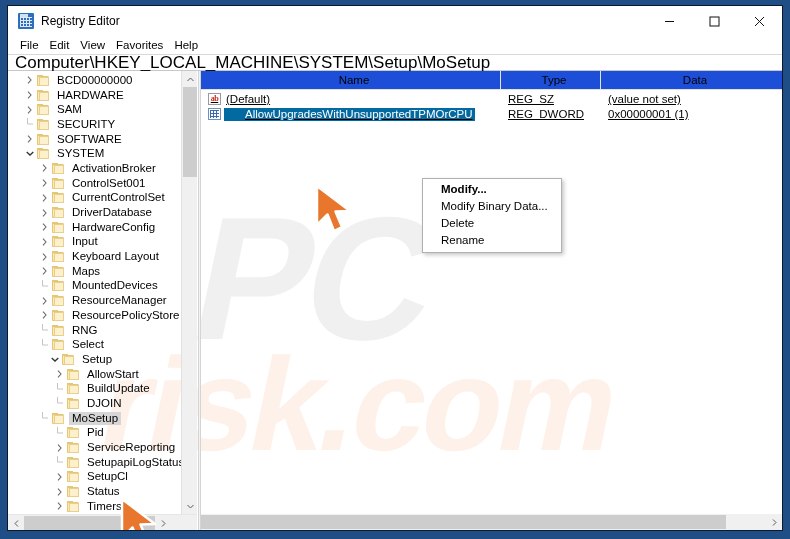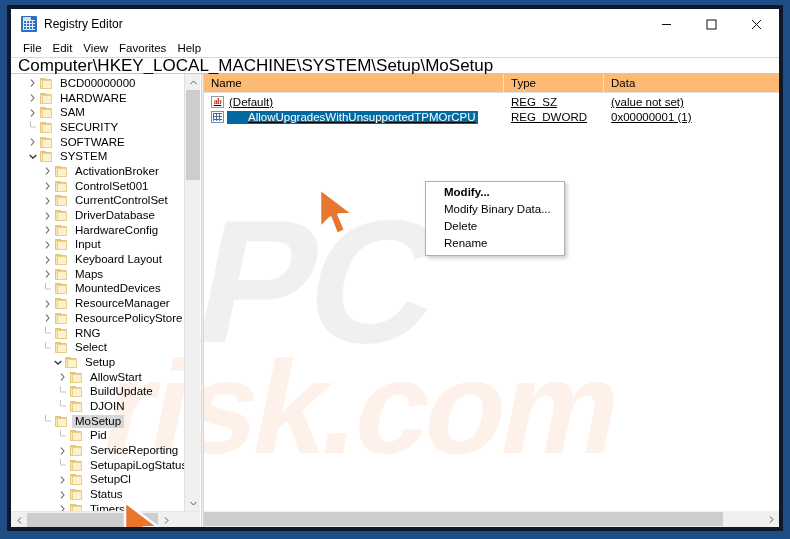--- a/index.html
+++ b/index.html
@@ -16,21 +16,21 @@
     width: 790px; height: 539px;
     background: #1f4e86;
   }
 
   
   .window {
     position: absolute;
     left: 7px; top: 5px;
     width: 776px; height: 526px;
     background: #ffffff;
-    border: 4px solid #0f172a;
+    border: 1px solid #0f172a;
     display: flex;
     flex-direction: column;
     overflow: hidden;
   }
 
   
   .titlebar {
     height: 30px;
     background: #ffffff;
     display: flex;
@@ -308,24 +308,25 @@
     display: flex;
     flex-direction: column;
     background: #ffffff;
     min-width: 0;
     position: relative;
   }
   .list-header {
     flex: 0 0 19px;
     height: 19px;
     display: flex;
-    background: #fdba74;
+    background: #1d4ed8;
     border-bottom: 1px solid #e2e2e2;
     position: relative;
     z-index: 6;
+    text-align: center;
   }
   .col-h {
     font-size: 11.5px;
     color: #000;
     line-height: 18px;
     padding-left: 7px;
     border-right: 1px solid #e2e2e2;
     white-space: nowrap;
     overflow: hidden;
   }

